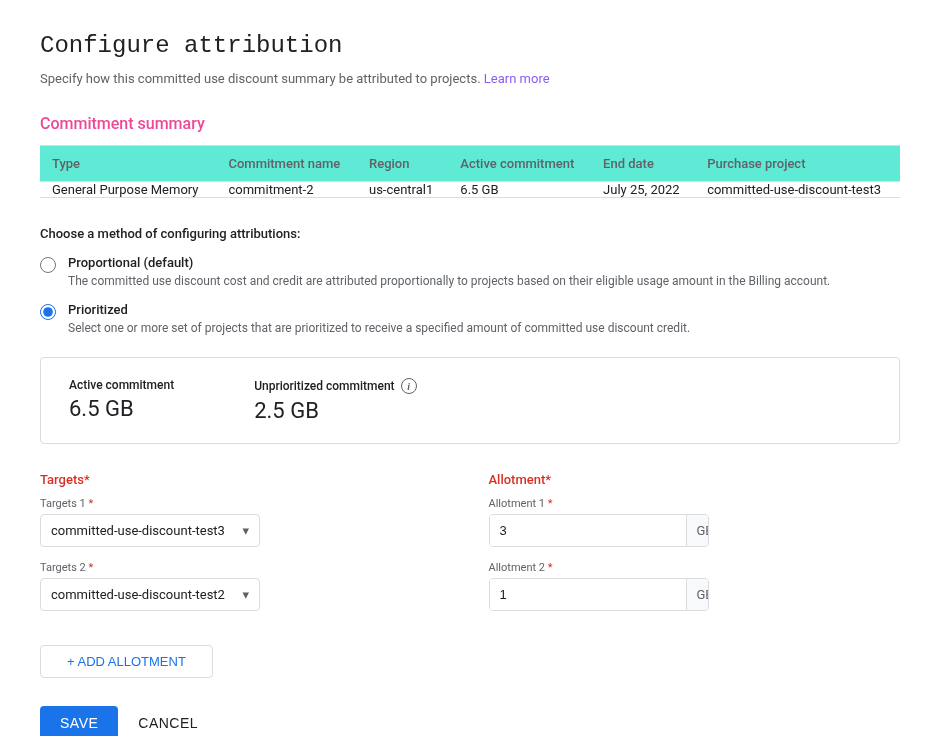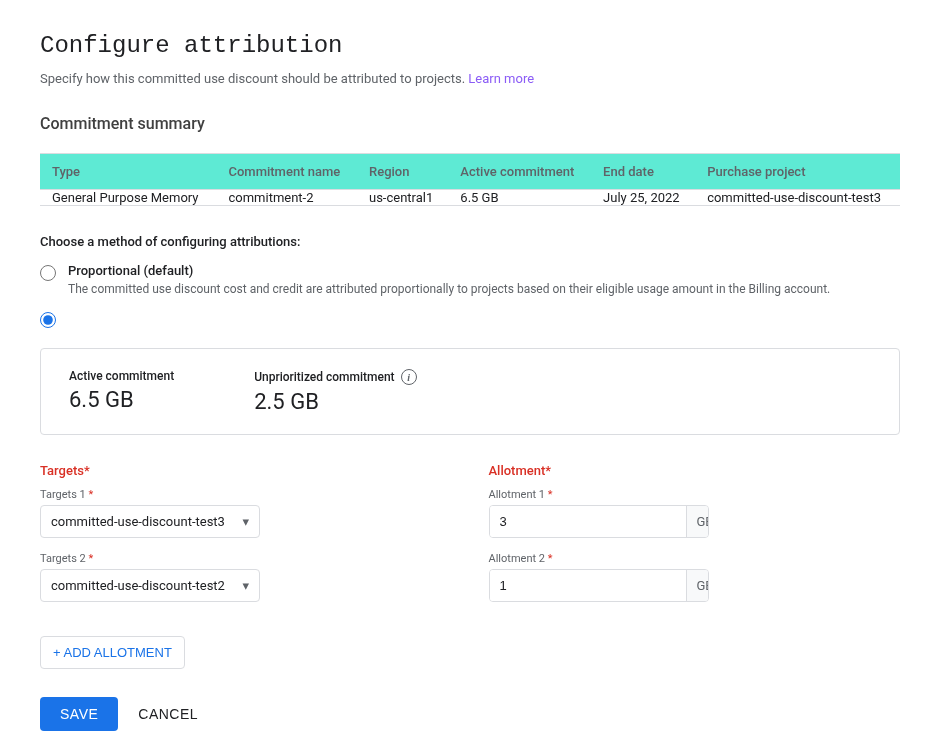--- a/index.html
+++ b/index.html
@@ -22,22 +22,22 @@
       color: #5f6368;
       margin-bottom: 28px;
     }
     .subtitle a {
       color: #8b5cf6;
       text-decoration: none;
     }
     h2 {
       font-size: 16px;
       font-weight: 500;
-      margin-bottom: 20px;
-      color: #404040;
+      margin-bottom: 12px;
+      color: #ec4899;
     }
     
     .summary-table {
       width: 100%;
       border-collapse: collapse;
       margin-bottom: 28px;
       font-size: 13px;
     }
     .summary-table th {
       text-align: left;
@@ -197,21 +197,21 @@
       border-left: 1px solid #dadce0;
     }
     
     .add-allotment-btn {
       display: inline-flex;
       align-items: center;
       gap: 4px;
       border: 1px solid #dadce0;
       border-radius: 4px;
       background: #fff;
-      padding: 8px 12px;
+      padding: 8px 26px;
       font-size: 13px;
       color: #1a73e8;
       font-weight: 500;
       cursor: pointer;
       margin-bottom: 28px;
     }
     
     .action-buttons {
       display: flex;
       align-items: center;
@@ -242,21 +242,21 @@
 </head>
 <body>
 
 
 
 
 <h1>Configure attribution</h1>
 
 
 <p class="subtitle">
-  <span>Specify how this committed use discount should be attributed to projects.</span>
+  <span>Specify how this committed use discount summary be attributed to projects.</span>
   <a href="#">Learn more</a>
 </p>
 
 
 <h2>Commitment summary</h2>
 
 <table class="summary-table">
   <thead>
     <tr id="table-headers">
         <th>Type</th>
@@ -285,20 +285,24 @@
 <div id="radio-group">
     <div class="radio-option">
       <input type="radio" name="attribution-method" id="proportional" style="">
       <div class="radio-text">
         <div class="radio-title">Proportional (default)</div>
         <div class="radio-desc">The committed use discount cost and credit are attributed proportionally to projects based on their eligible usage amount in the Billing account.</div>
       </div>
     </div>
     <div class="radio-option">
       <input type="radio" name="attribution-method" id="prioritized" checked="" style="">
+      <div class="radio-text">
+        <div class="radio-title">Prioritized</div>
+        <div class="radio-desc">Select one or more set of projects that are prioritized to receive a specified amount of committed use discount credit.</div>
+      </div>
     </div>
   </div>
 
 
 <div class="commitment-box">
   <div class="commitment-item">
     <div class="item-label">
       <span>Active commitment</span>
     </div>
     <div class="item-value">6.5 GB</div>

